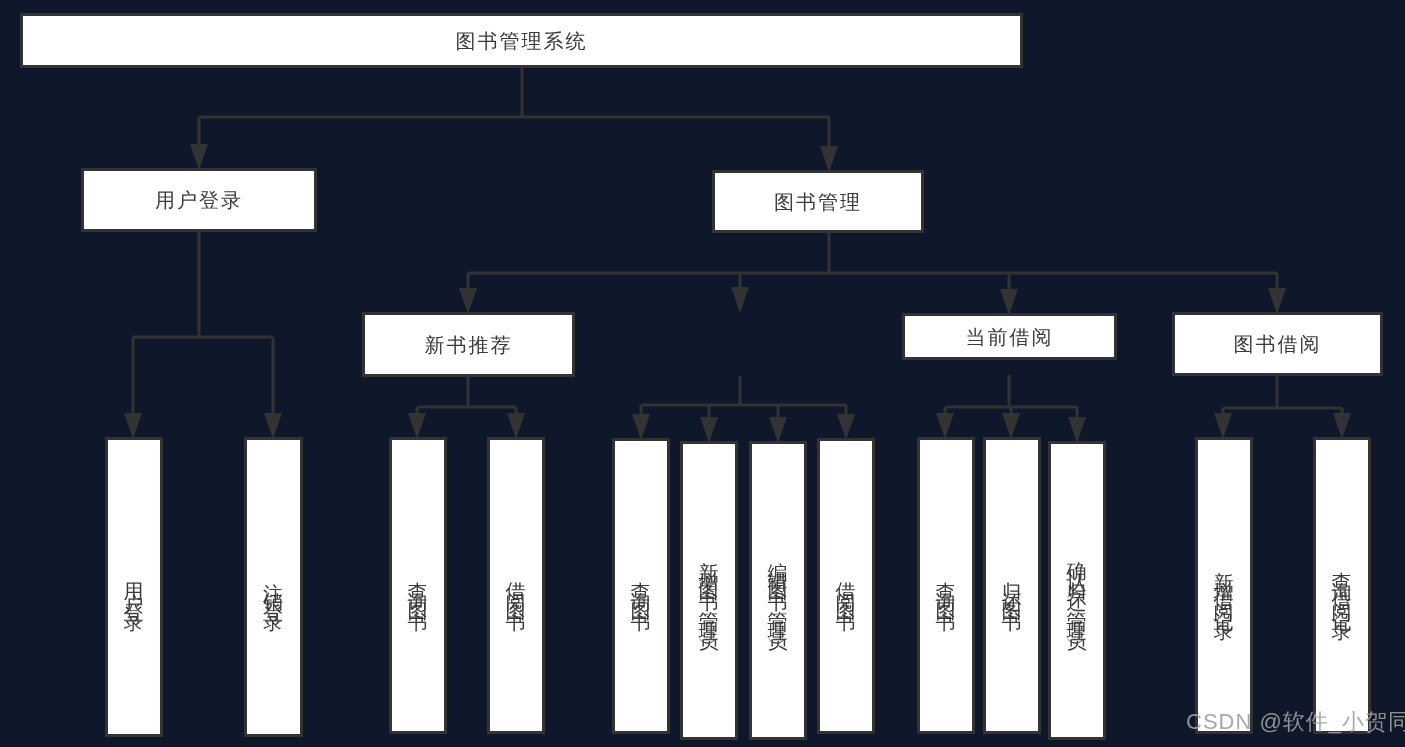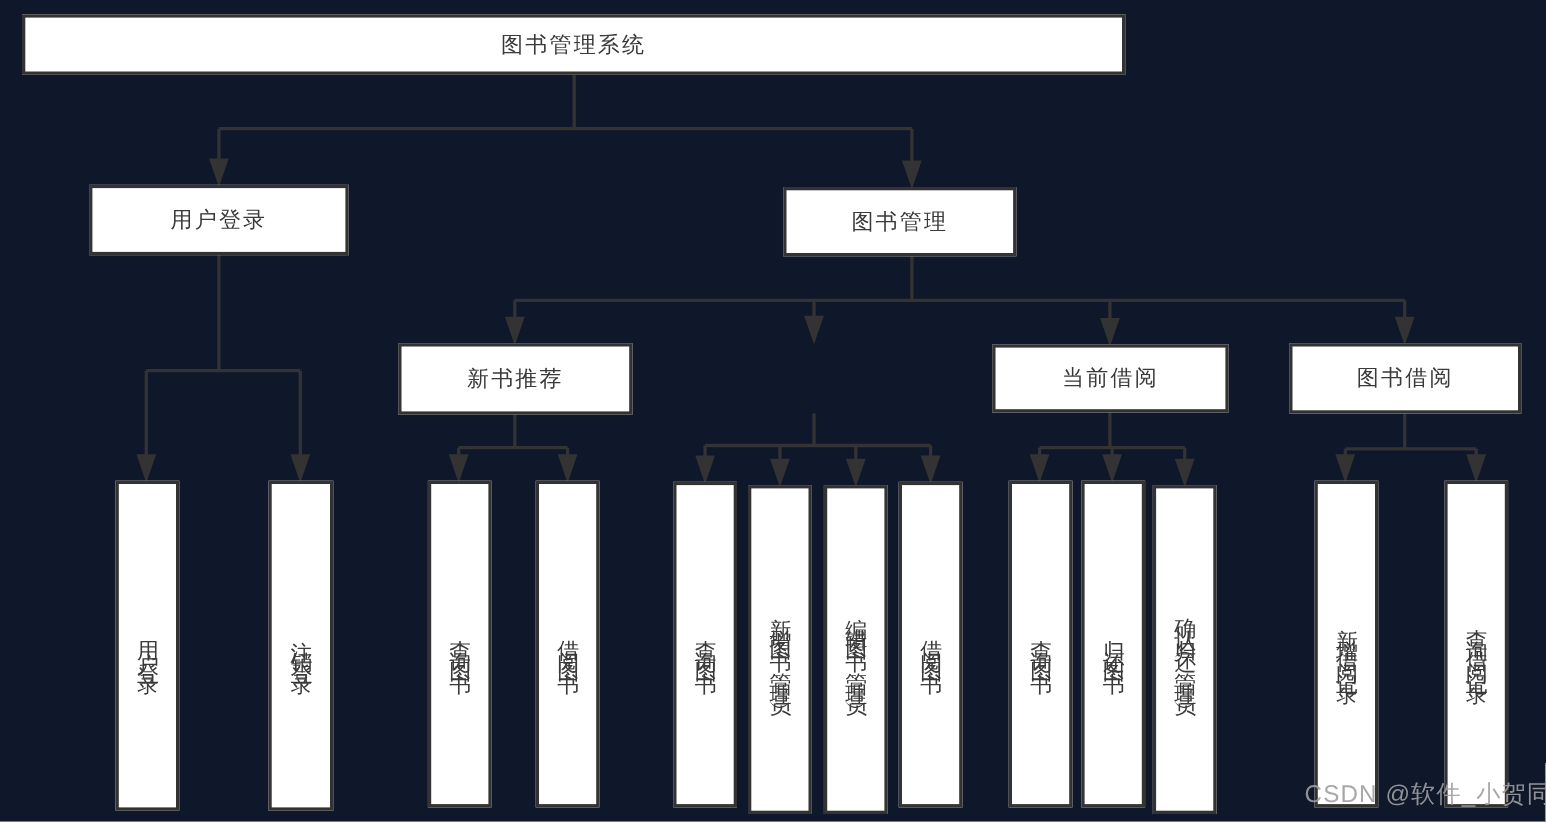--- a/index.html
+++ b/index.html
@@ -94,21 +94,21 @@
       <polygon points="1333,413 1351,413 1342,439"></polygon>
     </g>
   </svg>
 
   <div class="node hbox" style="left:20px; top:13px; width:1003px; height:55px;">图书管理系统</div>
 
   <div class="node hbox" style="left:81px; top:168px; width:236px; height:64px;">用户登录</div>
   <div class="node hbox" style="left:712px; top:170px; width:212px; height:63px;">图书管理</div>
 
   <div class="node hbox" style="left:362px; top:312px; width:213px; height:65px;">新书推荐</div>
-  <div class="node hbox" style="left:902px; top:313px; width:215px; height:62px;">当前借阅</div>
+  <div class="node hbox" style="left:902px; top:313px; width:215px; height:47px;">当前借阅</div>
   <div class="node hbox" style="left:1172px; top:312px; width:211px; height:64px;">图书借阅</div>
 
   <div class="node vbox" style="left:105px; top:437px; width:58px; height:300px;">用户登录</div>
   <div class="node vbox" style="left:244px; top:437px; width:59px; height:300px;">注销登录</div>
 
   <div class="node vbox" style="left:389px; top:437px; width:58px; height:297px;">查询图书</div>
   <div class="node vbox" style="left:487px; top:437px; width:58px; height:297px;">借阅图书</div>
 
   <div class="node vbox" style="left:612px; top:438px; width:58px; height:296px;">查询图书</div>
   <div class="node vbox" style="left:680px; top:441px; width:58px; height:299px;">新增图书（管理员）</div>

